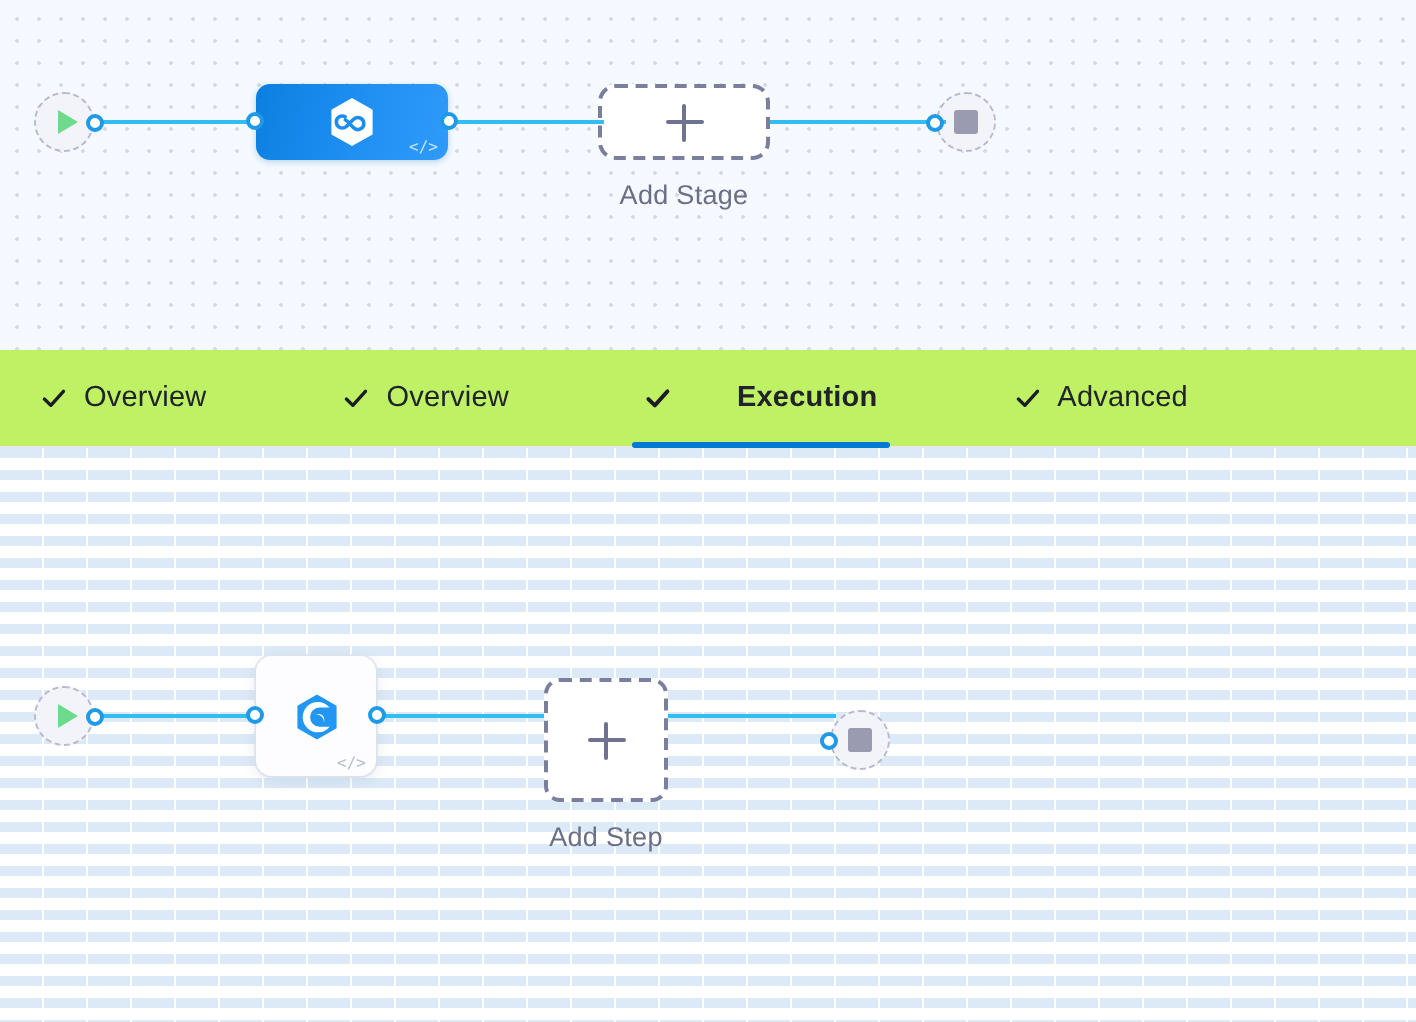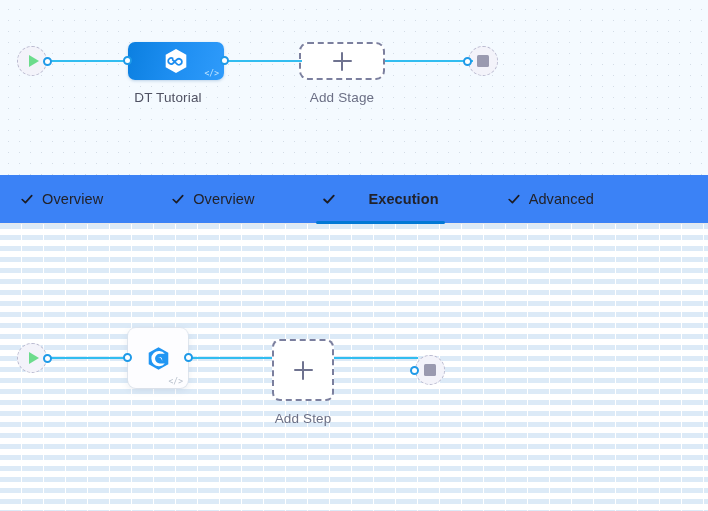--- a/index.html
+++ b/index.html
@@ -31,21 +31,21 @@
     background-size: 11px 11px;
     background-position: 3px 4px;
     overflow: hidden;
   }
 
   
   .tab-bar {
     position: relative;
     width: 100%;
     height: 49px;
-    background: #3b82f6;
+    background: #bef264;
     border-bottom: 1px solid #e8e8ea;
     display: flex;
     align-items: center;
     padding-left: 14px;
     flex: none;
   }
   .tab {
     display: flex;
     align-items: center;
     gap: 8px;
@@ -236,21 +236,20 @@
           <g fill="none" stroke="#1c8df0" stroke-width="1.9" stroke-linecap="round">
             <path d="M12.4 13.2 a3.2 3.2 0 1 0 0 5.6 c1.9 -1 3.3 -3.8 5.2 -4.8 a3.2 3.2 0 1 1 0.1 5.7 c-1.9 -1 -3.3 -3.8 -5.3 -4.9"></path>
           </g>
         </svg>
         <span class="code-badge on-blue">&lt;/&gt;</span>
       </div>
       <div class="port" style="left:-5px; top:14px;"></div>
       <div class="port" style="left:92px; top:14px;"></div>
     </div>
 
-    <div class="caption" style="left:88px; top:90px; width:160px;">DT Tutorial</div>
 
     <div class="link" style="left:224px; top:60px; width:78px;"></div>
 
     <div class="node" style="left:299px; top:42px;">
       <div class="add-box stage-add">
         <div class="plus"></div>
       </div>
     </div>
 
     <div class="caption muted" style="left:262px; top:90px; width:160px;">Add Stage</div>

